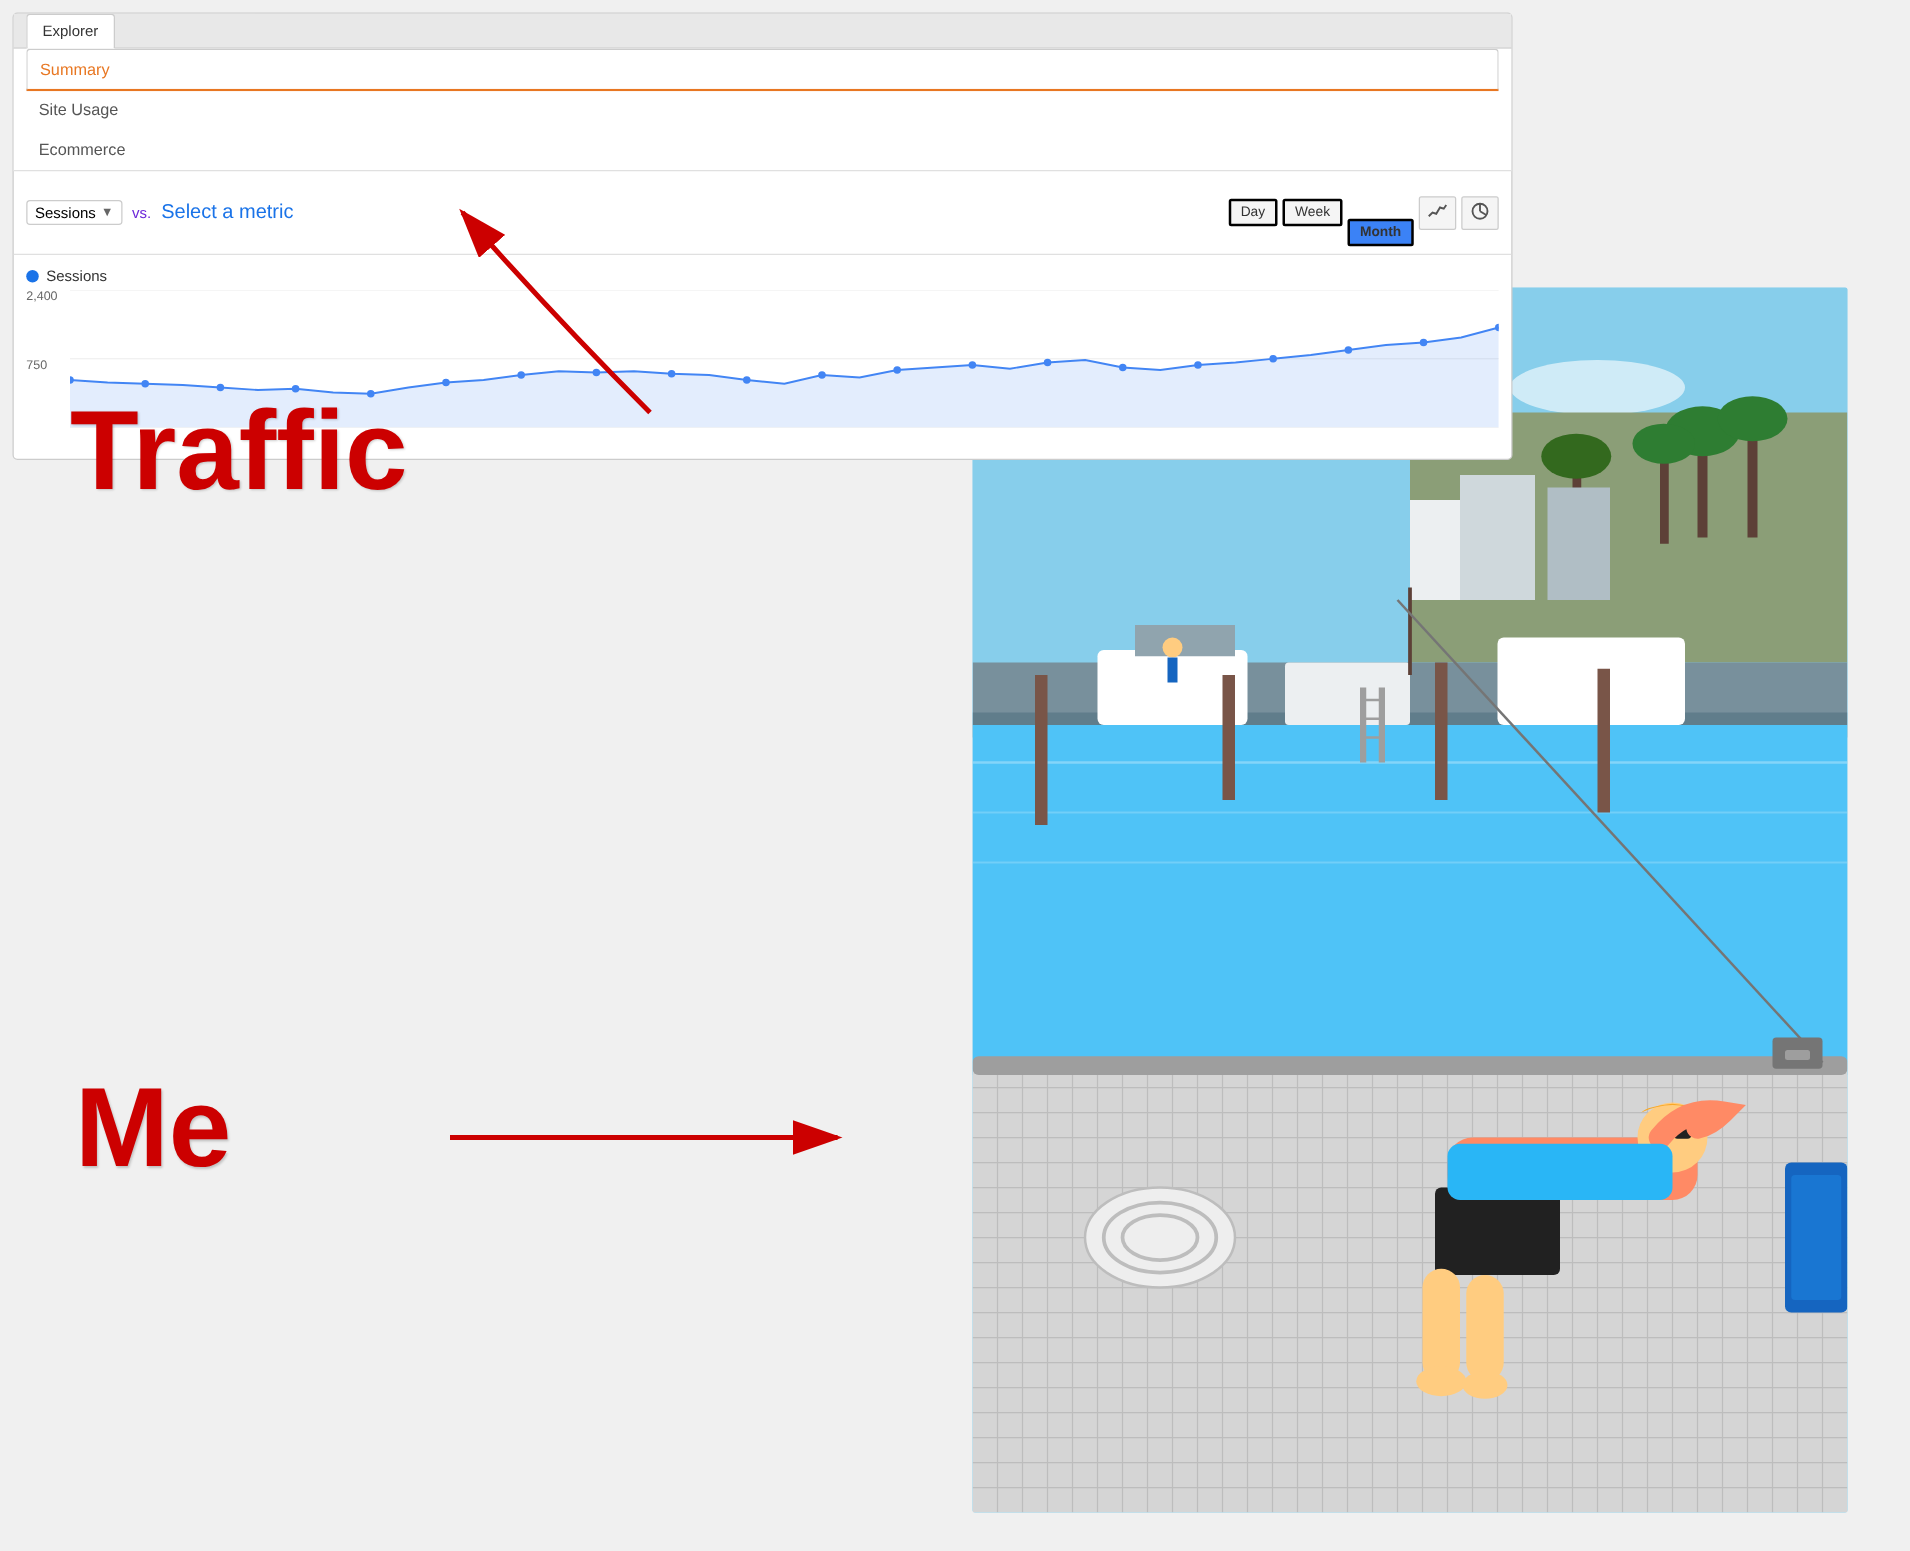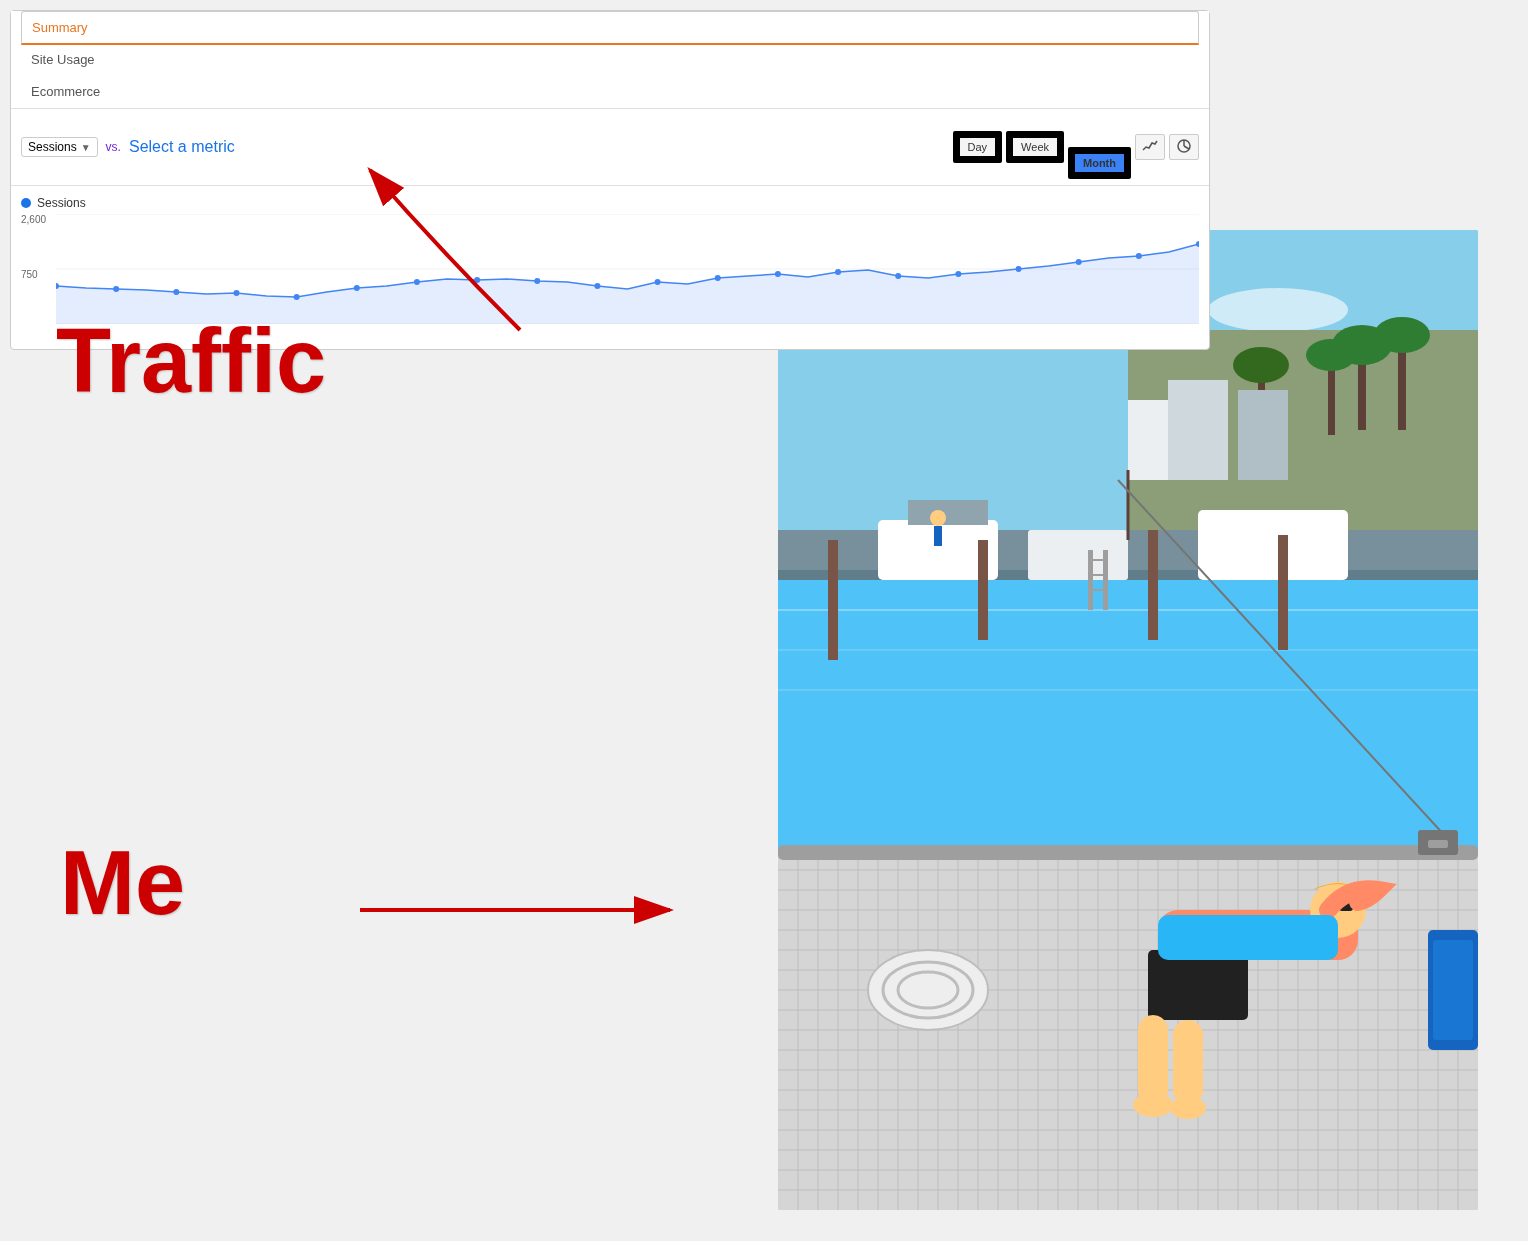--- a/index.html
+++ b/index.html
@@ -90,21 +90,21 @@
     .time-buttons {
       margin-left: auto;
       display: flex;
       align-items: center;
       gap: 4px;
     }
 
     .time-btn {
       padding: 3px 8px;
       font-size: 11px;
-      border: 7px solid #000000;
+      border: 2px solid #000000;
       background: #f5f5f5;
       cursor: pointer;
       border-radius: 2px;
       color: #333;
     }
 
     .time-btn.active {
       background: #3b82f6;
       font-weight: bold;
       margin-top: 32px;
@@ -200,21 +200,21 @@
       left: 56px;
       font-size: 90px;
       font-weight: bold;
       color: #cc0000;
       text-shadow: 1px 1px 2px rgba(0,0,0,0.2);
       z-index: 20;
     }
 
     .annotation-me {
       position: absolute;
-      top: 832px;
+      top: 852px;
       left: 60px;
       font-size: 90px;
       font-weight: bold;
       color: #cc0000;
       text-shadow: 1px 1px 2px rgba(0,0,0,0.2);
       z-index: 20;
     }
 
     
     .arrow-traffic {
@@ -239,20 +239,25 @@
     .marina-photo {
       width: 100%;
       height: 100%;
     }
   </style>
 </head>
 <body>
 
 <div class="analytics-panel">
 
+  <div class="panel-tab-bar">
+    <div class="panel-tab active">
+      <span>Explorer</span>
+    </div>
+  </div>
 
   <div style="display:flex; border-bottom:1px solid #e0e0e0; padding: 0 10px; background:#fff;flex-direction:column;">
     <div class="panel-tab active" style="border-bottom:2px solid #e87722; color:#e87722; padding:8px 10px; font-size:13px; font-weight:500;">
       <span>Summary</span>
     </div>
     <div class="panel-tab" style="padding:8px 10px; font-size:13px; color:#555;">
       <span>Site Usage</span>
     </div>
     <div class="panel-tab" style="padding:8px 10px; font-size:13px; color:#555;">
       <span>Ecommerce</span>
@@ -288,21 +293,21 @@
 
   <div class="chart-area">
     <div class="chart-legend">
       <div class="legend-dot"></div>
       <span class="legend-label">Sessions</span>
     </div>
 
     <div class="chart-container">
 
       <div class="y-axis-labels">
-        <span class="y-label">2,600</span>
+        <span class="y-label">2,400</span>
         <span class="y-label">750</span>
         <span class="y-label"></span>
       </div>
 
       <div class="chart-svg-wrapper">
         <svg width="100%" height="110" viewBox="0 0 1140 110" preserveAspectRatio="none">
 
           <line x1="0" y1="0" x2="1140" y2="0" stroke="#e0e0e0" stroke-width="0.5"></line>
           <line x1="0" y1="55" x2="1140" y2="55" stroke="#e0e0e0" stroke-width="0.5"></line>
           <line x1="0" y1="110" x2="1140" y2="110" stroke="#e0e0e0" stroke-width="0.5"></line>

